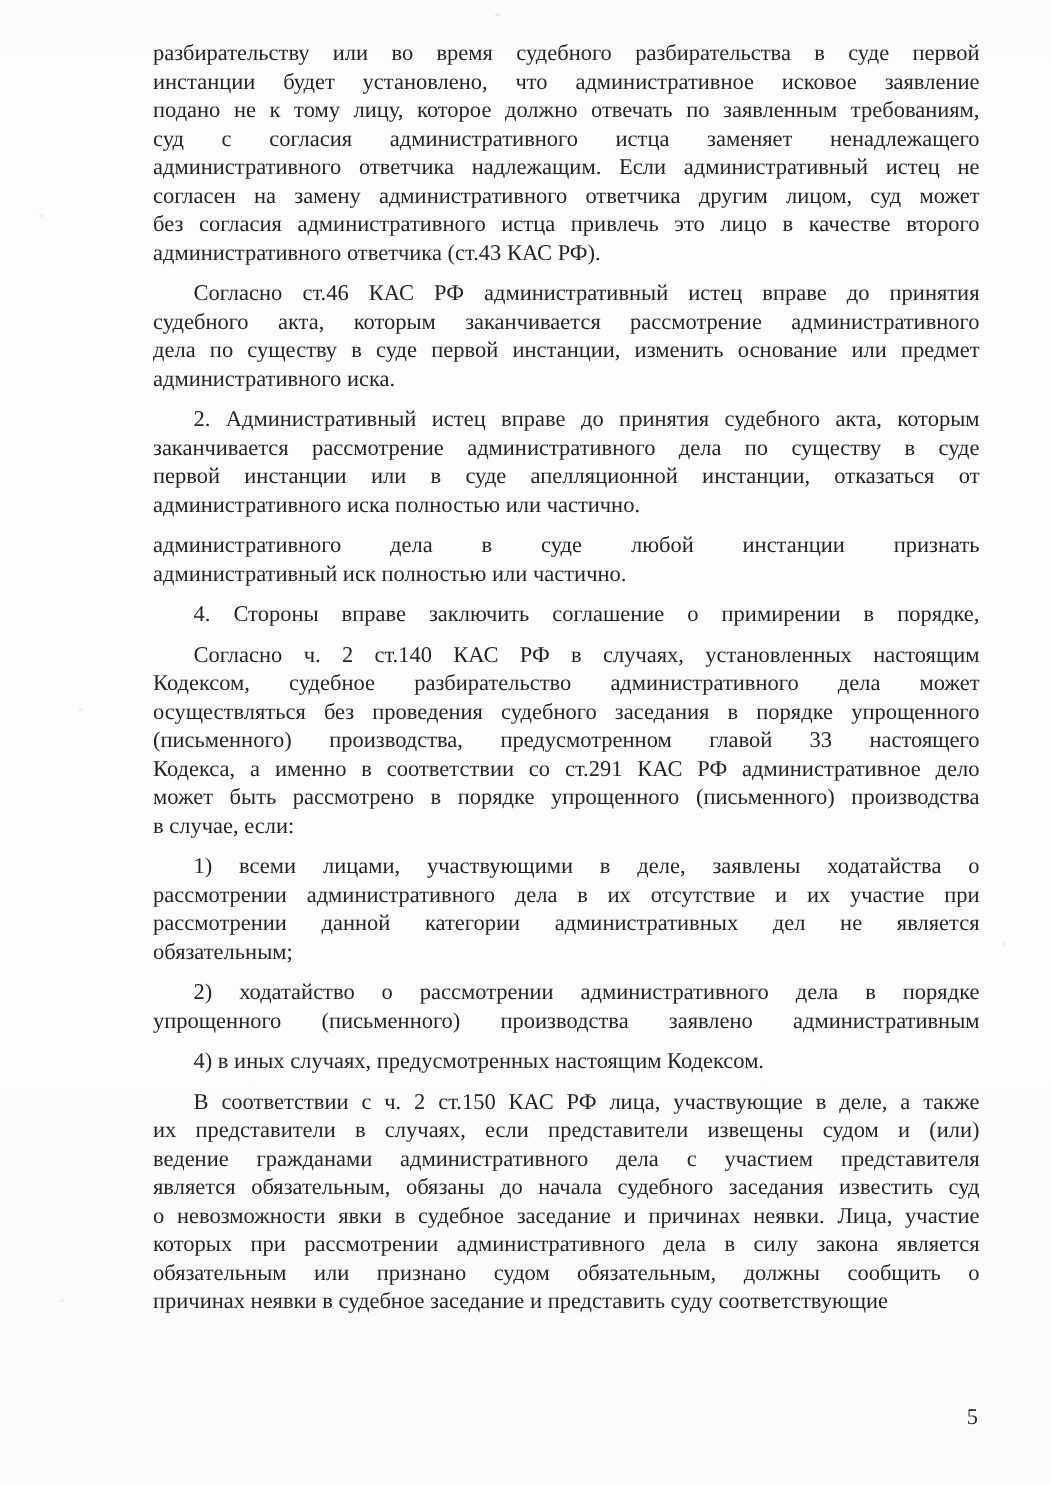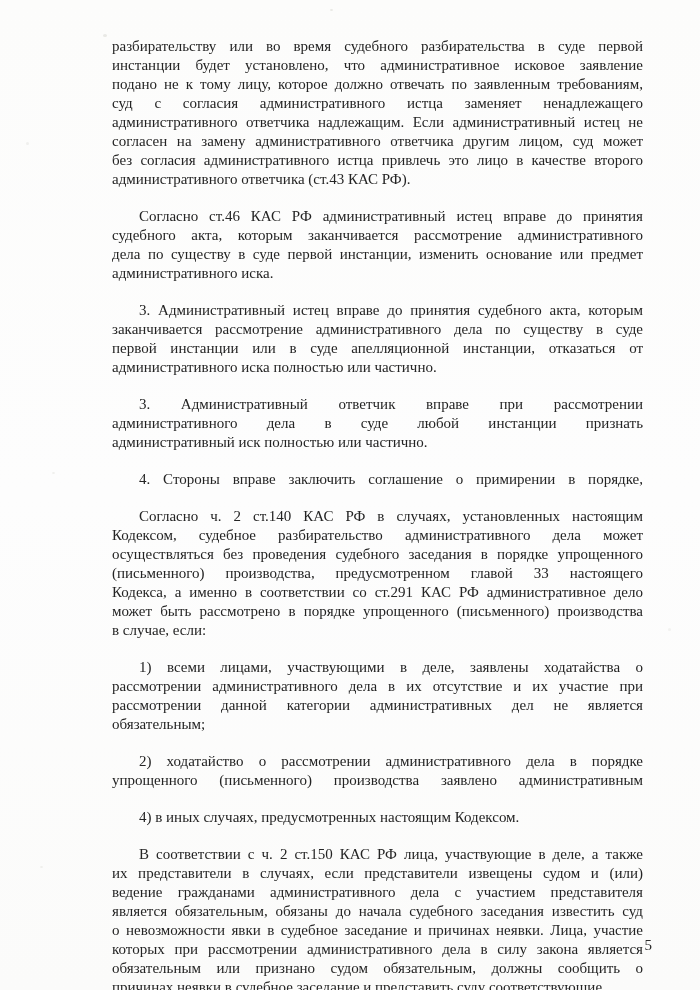--- a/index.html
+++ b/index.html
@@ -23,21 +23,21 @@
   .text-block {
     position: absolute;
     left: 94px;
     top: 19px;
     width: 567px;
     color: #242424;
     font-size: 15px;
     line-height: 19px;
   }
   .paragraph {
-    margin: 18px;
+    margin: 8px;
     padding: 0;
   }
   .line {
     white-space: nowrap;
     text-align: justify;
     text-align-last: justify;
     height: 19px;
     overflow: visible;
   }
   .line.last {
@@ -90,27 +90,26 @@
         <div class="line">без согласия административного истца привлечь это лицо в качестве второго</div>
         <div class="line last">административного ответчика (ст.43 КАС РФ).</div>
       </div>
       <div class="paragraph">
         <div class="line indent">Согласно ст.46 КАС РФ административный истец вправе до принятия</div>
         <div class="line">судебного акта, которым заканчивается рассмотрение административного</div>
         <div class="line">дела по существу в суде первой инстанции, изменить основание или предмет</div>
         <div class="line last">административного иска.</div>
       </div>
       <div class="paragraph">
-        <div class="line indent">3. Административный истец вправе до принятия судебного акта, которым</div>
+        <div class="line indent">2. Административный истец вправе до принятия судебного акта, которым</div>
         <div class="line">заканчивается рассмотрение административного дела по существу в суде</div>
         <div class="line">первой инстанции или в суде апелляционной инстанции, отказаться от</div>
         <div class="line last">административного иска полностью или частично.</div>
       </div>
       <div class="paragraph">
-        <div class="line indent">3. Административный ответчик вправе при рассмотрении</div>
         <div class="line">административного дела в суде любой инстанции признать</div>
         <div class="line last">административный иск полностью или частично.</div>
       </div>
       <div class="paragraph">
         <div class="line indent">4. Стороны вправе заключить соглашение о примирении в порядке,</div>
       </div>
       <div class="paragraph">
         <div class="line indent">Согласно ч. 2 ст.140 КАС РФ в случаях, установленных настоящим</div>
         <div class="line">Кодексом, судебное разбирательство административного дела может</div>
         <div class="line">осуществляться без проведения судебного заседания в порядке упрощенного</div>

